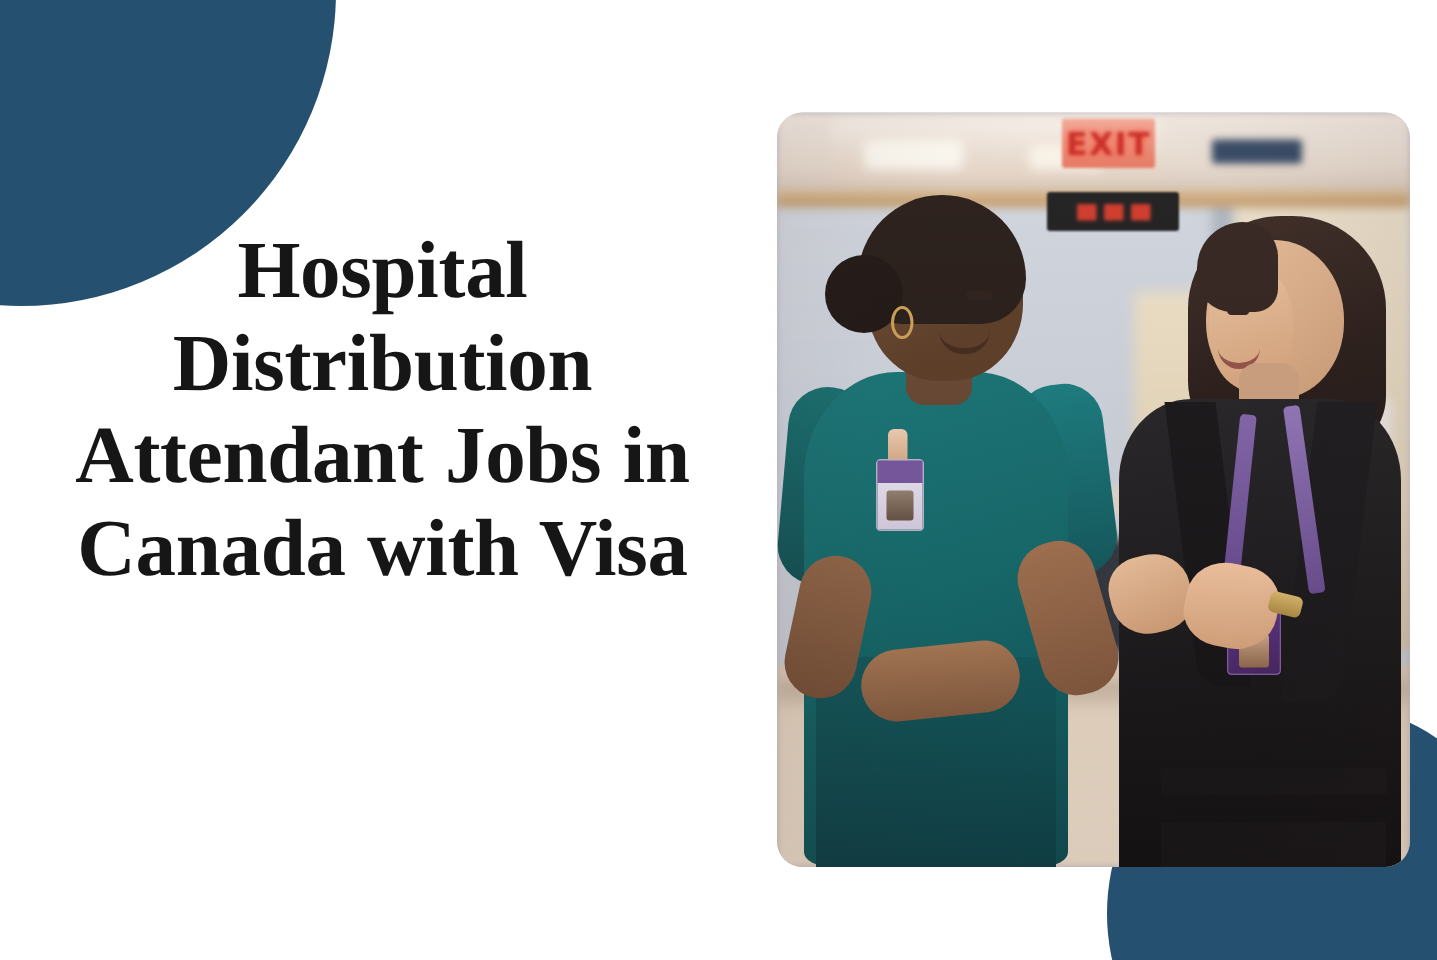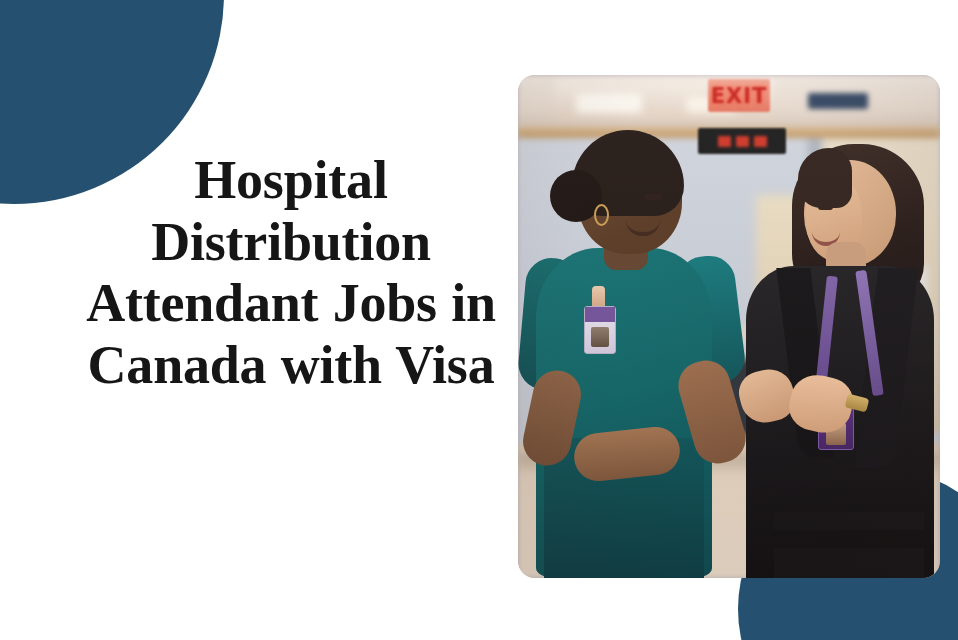--- a/index.html
+++ b/index.html
@@ -39,21 +39,20 @@
   }
 
   
   .headline-wrap {
     position: absolute;
     left: 0px;
     top: 150px;
     width: 510px;
     text-align: center;
     z-index: 5;
-    padding-left: 36px;
   }
   .headline {
     margin: 0;
     font-family: "Liberation Serif", "DejaVu Serif", serif;
     font-weight: 700;
     font-size: 54px;
     line-height: 1.14;
     letter-spacing: -0.2px;
     color: #161616;
     padding: 0 14px;

